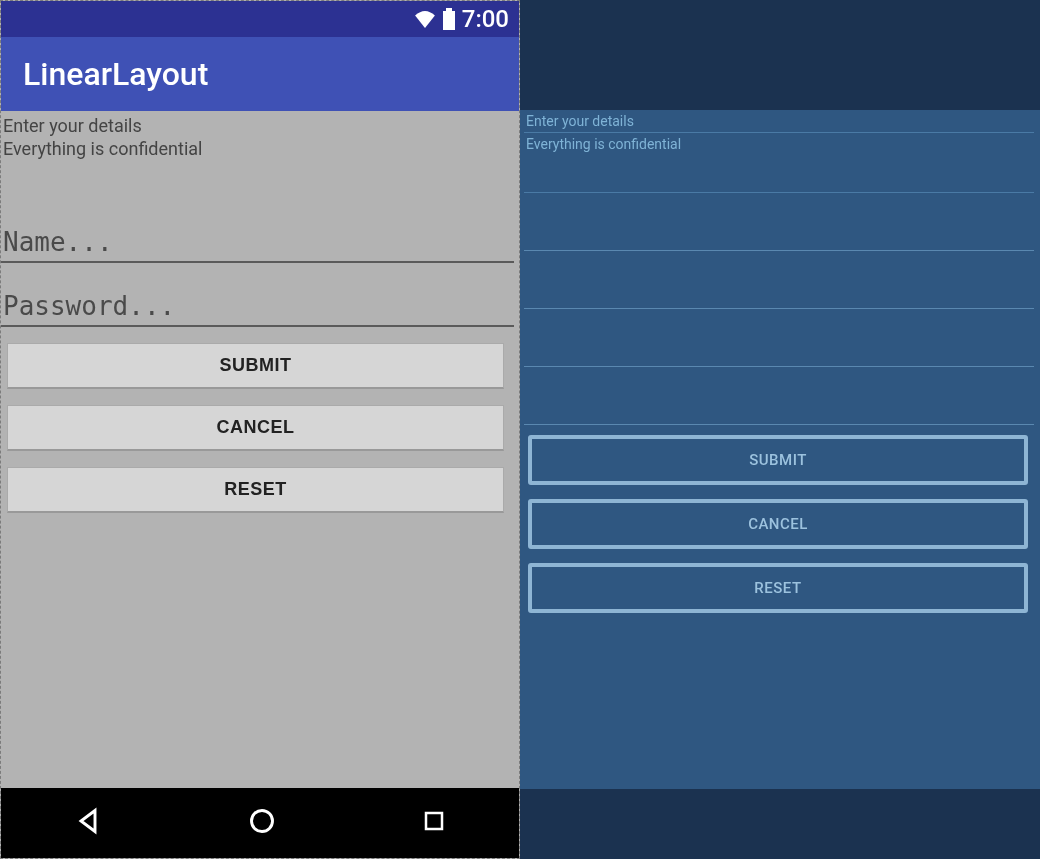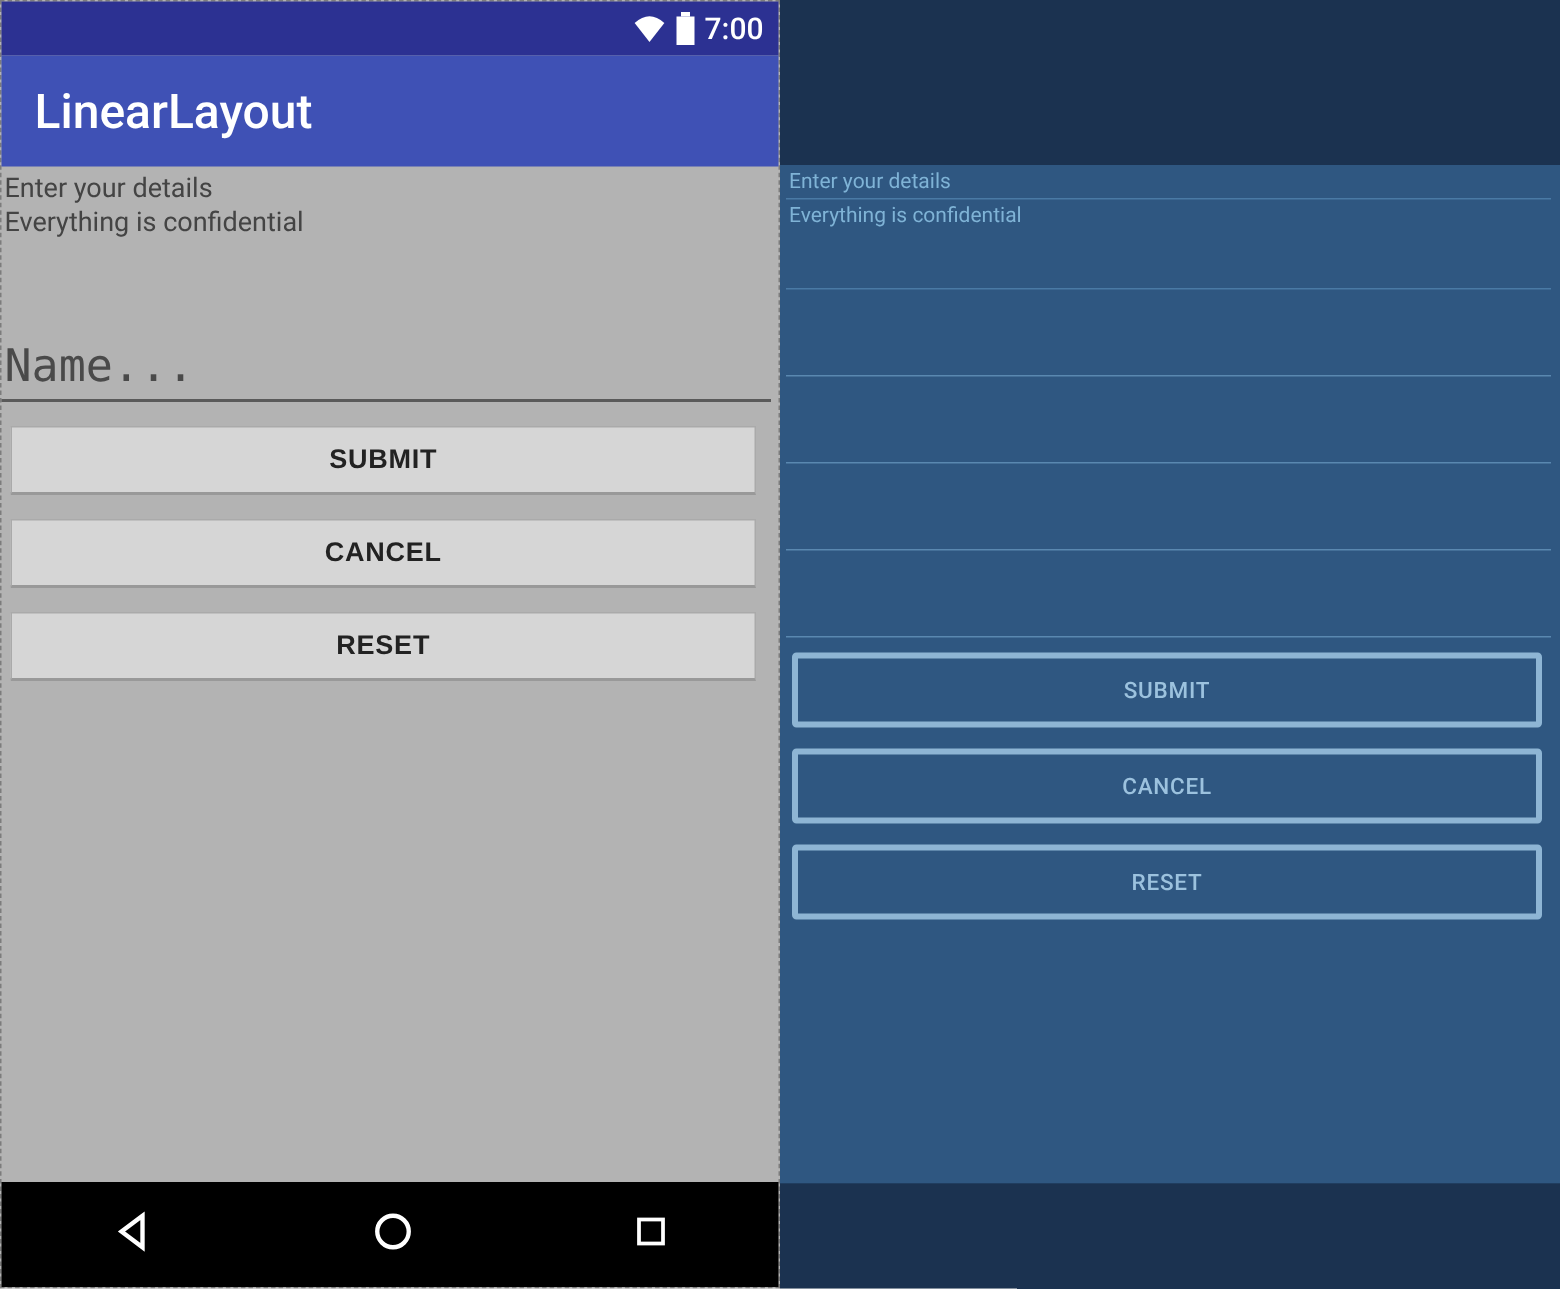--- a/index.html
+++ b/index.html
@@ -23,21 +23,21 @@
   }
   .status-bar {
     height: 36px;
     background: #2c3192;
     color: white;
     display: flex;
     align-items: center;
     justify-content: flex-end;
     padding: 0 10px;
     gap: 6px;
-    font-size: 20px;
+    font-size: 24px;
     font-weight: 500;
   }
   .status-bar .wifi, .status-bar .bat {
     display: inline-flex;
     align-items: center;
   }
   .status-bar svg { fill: white; }
   .app-bar {
     height: 74px;
     background: #3f51b5;
@@ -60,21 +60,21 @@
     color: #444;
     padding: 0 0 2px 2px;
   }
   .spacer-top { height: 50px; }
   .field {
     width: 100%;
     border: none;
     border-bottom: 2px solid #5a5a5a;
     background: transparent;
     font-family: monospace, "Courier New";
-    font-size: 30px;
+    font-size: 26px;
     color: #4a4a4a;
     padding: 6px 2px 4px 2px;
     margin: 10px 6px 12px 0;
     outline: none;
   }
   .field::placeholder { color: #4a4a4a; }
   .btn-row { padding: 4px 10px 0 6px; }
   .btn {
     width: 100%;
     height: 46px;
@@ -172,20 +172,21 @@
     <div class="app-bar">
       <span>LinearLayout</span>
     </div>
 
     <div class="content">
       <div class="txt">Enter your details</div>
       <div class="txt">Everything is confidential</div>
       <div class="spacer-top"></div>
 
       <input class="field" placeholder="Name..." style="">
+      <input class="field" type="password" placeholder="Password..." style="">
 
       <div class="btn-row">
         <button class="btn">SUBMIT</button>
         <button class="btn">CANCEL</button>
         <button class="btn">RESET</button>
       </div>
     </div>
 
     <div class="nav-bar">
       <span class="back">

